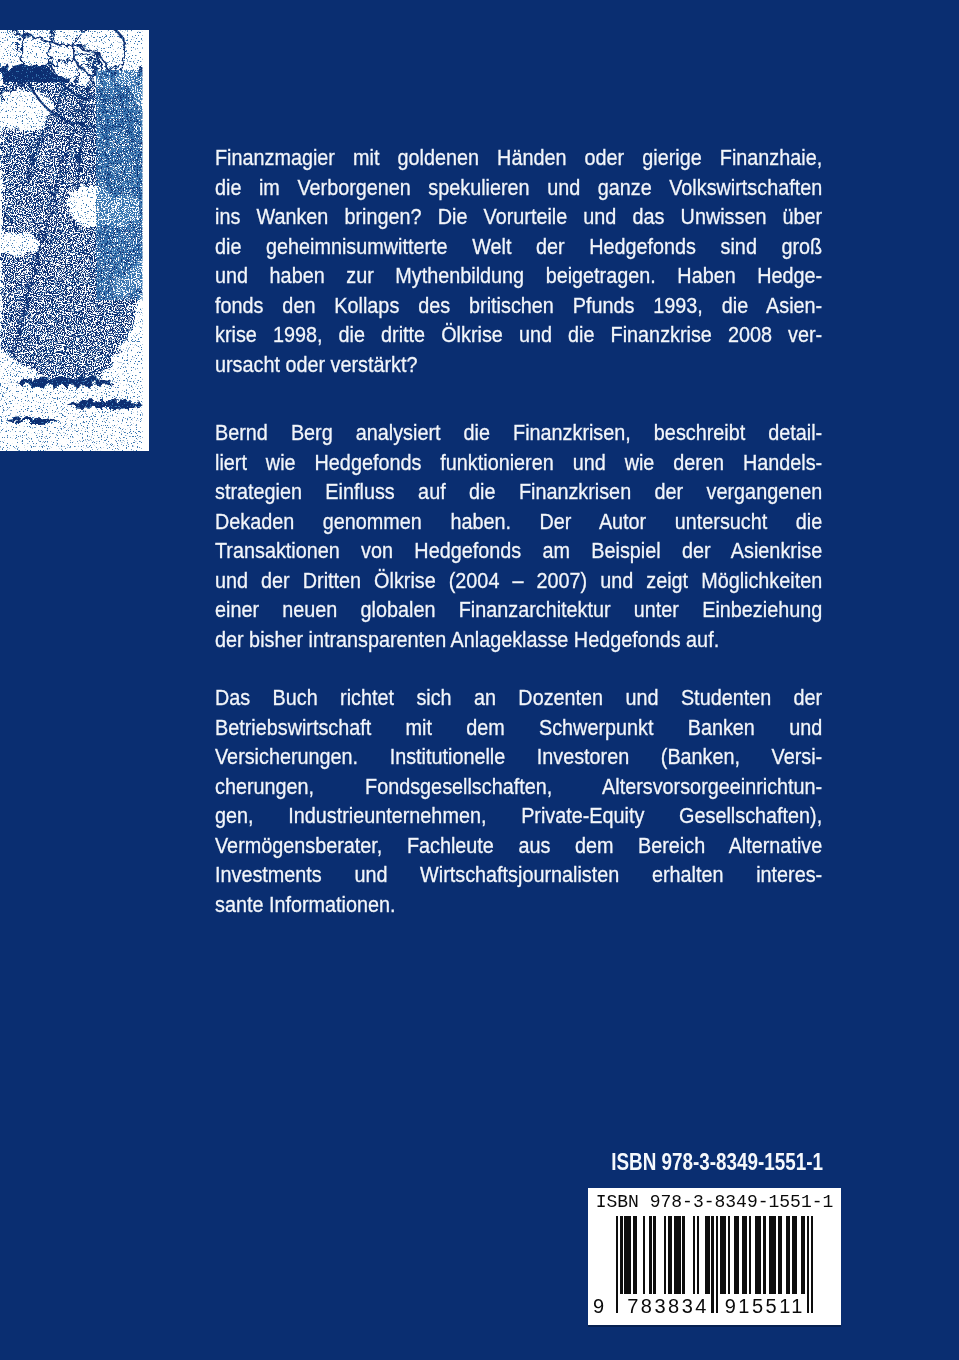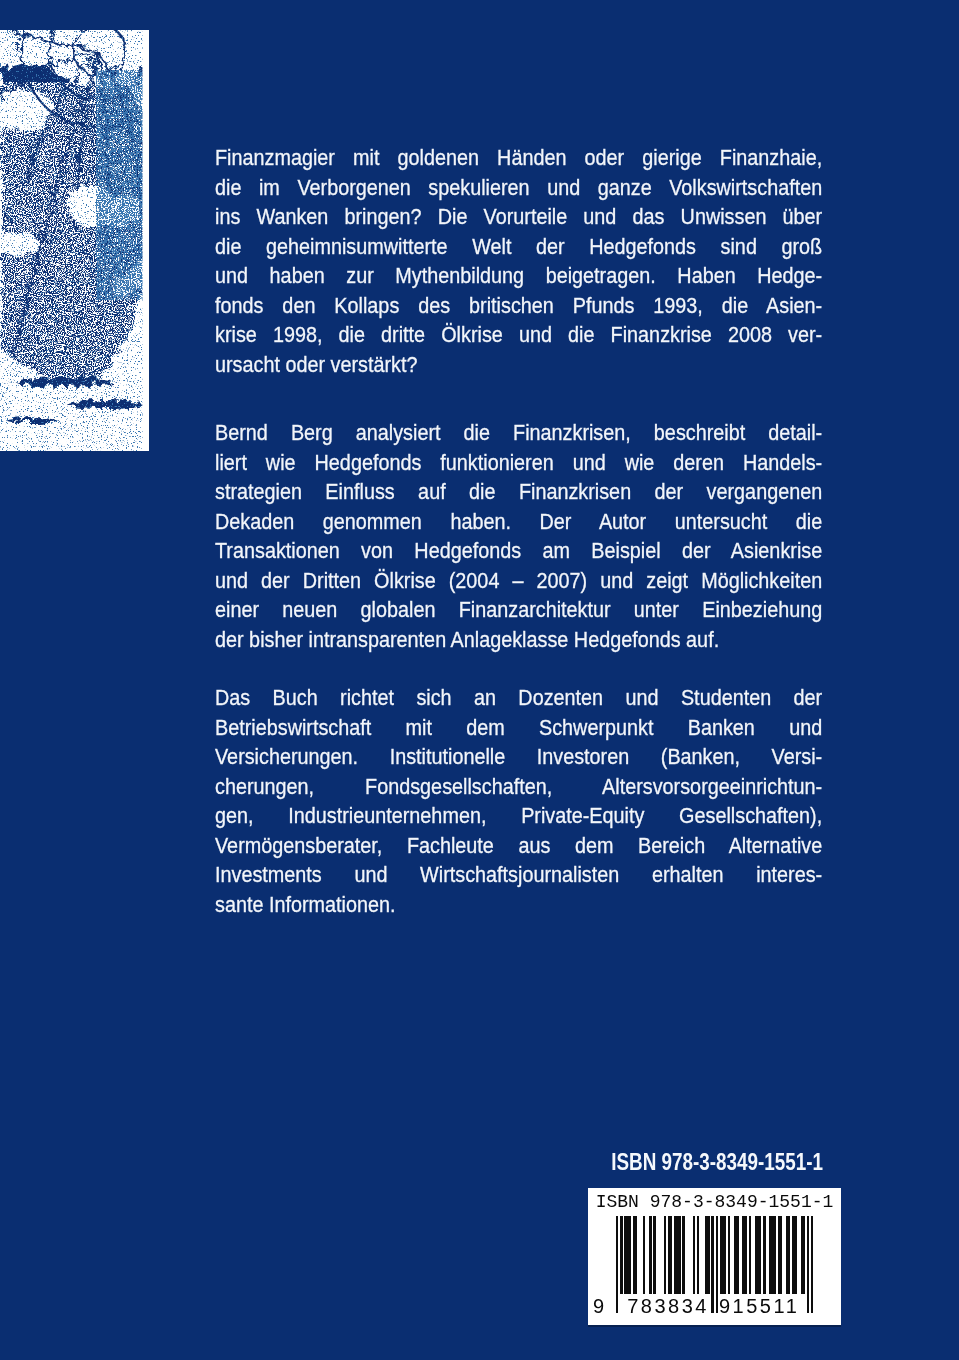--- a/index.html
+++ b/index.html
@@ -51,21 +51,21 @@
     position:absolute;top:4px;left:0;right:0;text-align:center;
     font-family:"Liberation Mono","DejaVu Sans Mono",monospace;
     font-size:18px;line-height:20px;color:#0a0a0a;white-space:nowrap;
   }
   .bc-bars{position:absolute;left:28px;top:28px;width:197px;height:97px;}
   .bar{position:absolute;top:0;height:83px;background:#0d0d0d;}
   .bar.guard{height:97px;}
   .bc-digits{position:absolute;left:0;top:106px;width:253px;height:26px;color:#0a0a0a;font-size:20px;line-height:24px;}
   .bc-digits .d9{position:absolute;left:5px;top:0;}
   .bc-digits .dg1{position:absolute;left:32px;width:88px;top:0;text-align:right;letter-spacing:2.5px;background:#fff;padding:0 1px;}
-  .bc-digits .dg2{position:absolute;left:130px;width:86px;top:0;text-align:left;letter-spacing:2.5px;background:#fff;padding:0 1px;}
+  .bc-digits .dg2{position:absolute;left:130px;width:86px;top:0;text-align:right;letter-spacing:2.5px;background:#fff;padding:0 1px;}
 
   
   .website{
     position:absolute;left:215px;top:1238px;
     color:#f5f8fc;font-size:26px;font-weight:bold;line-height:30px;
     white-space:nowrap;
   }
   .website .squeeze{display:inline-block;transform:scaleX(0.9);transform-origin:0 50%;}
 </style>
 </head>

